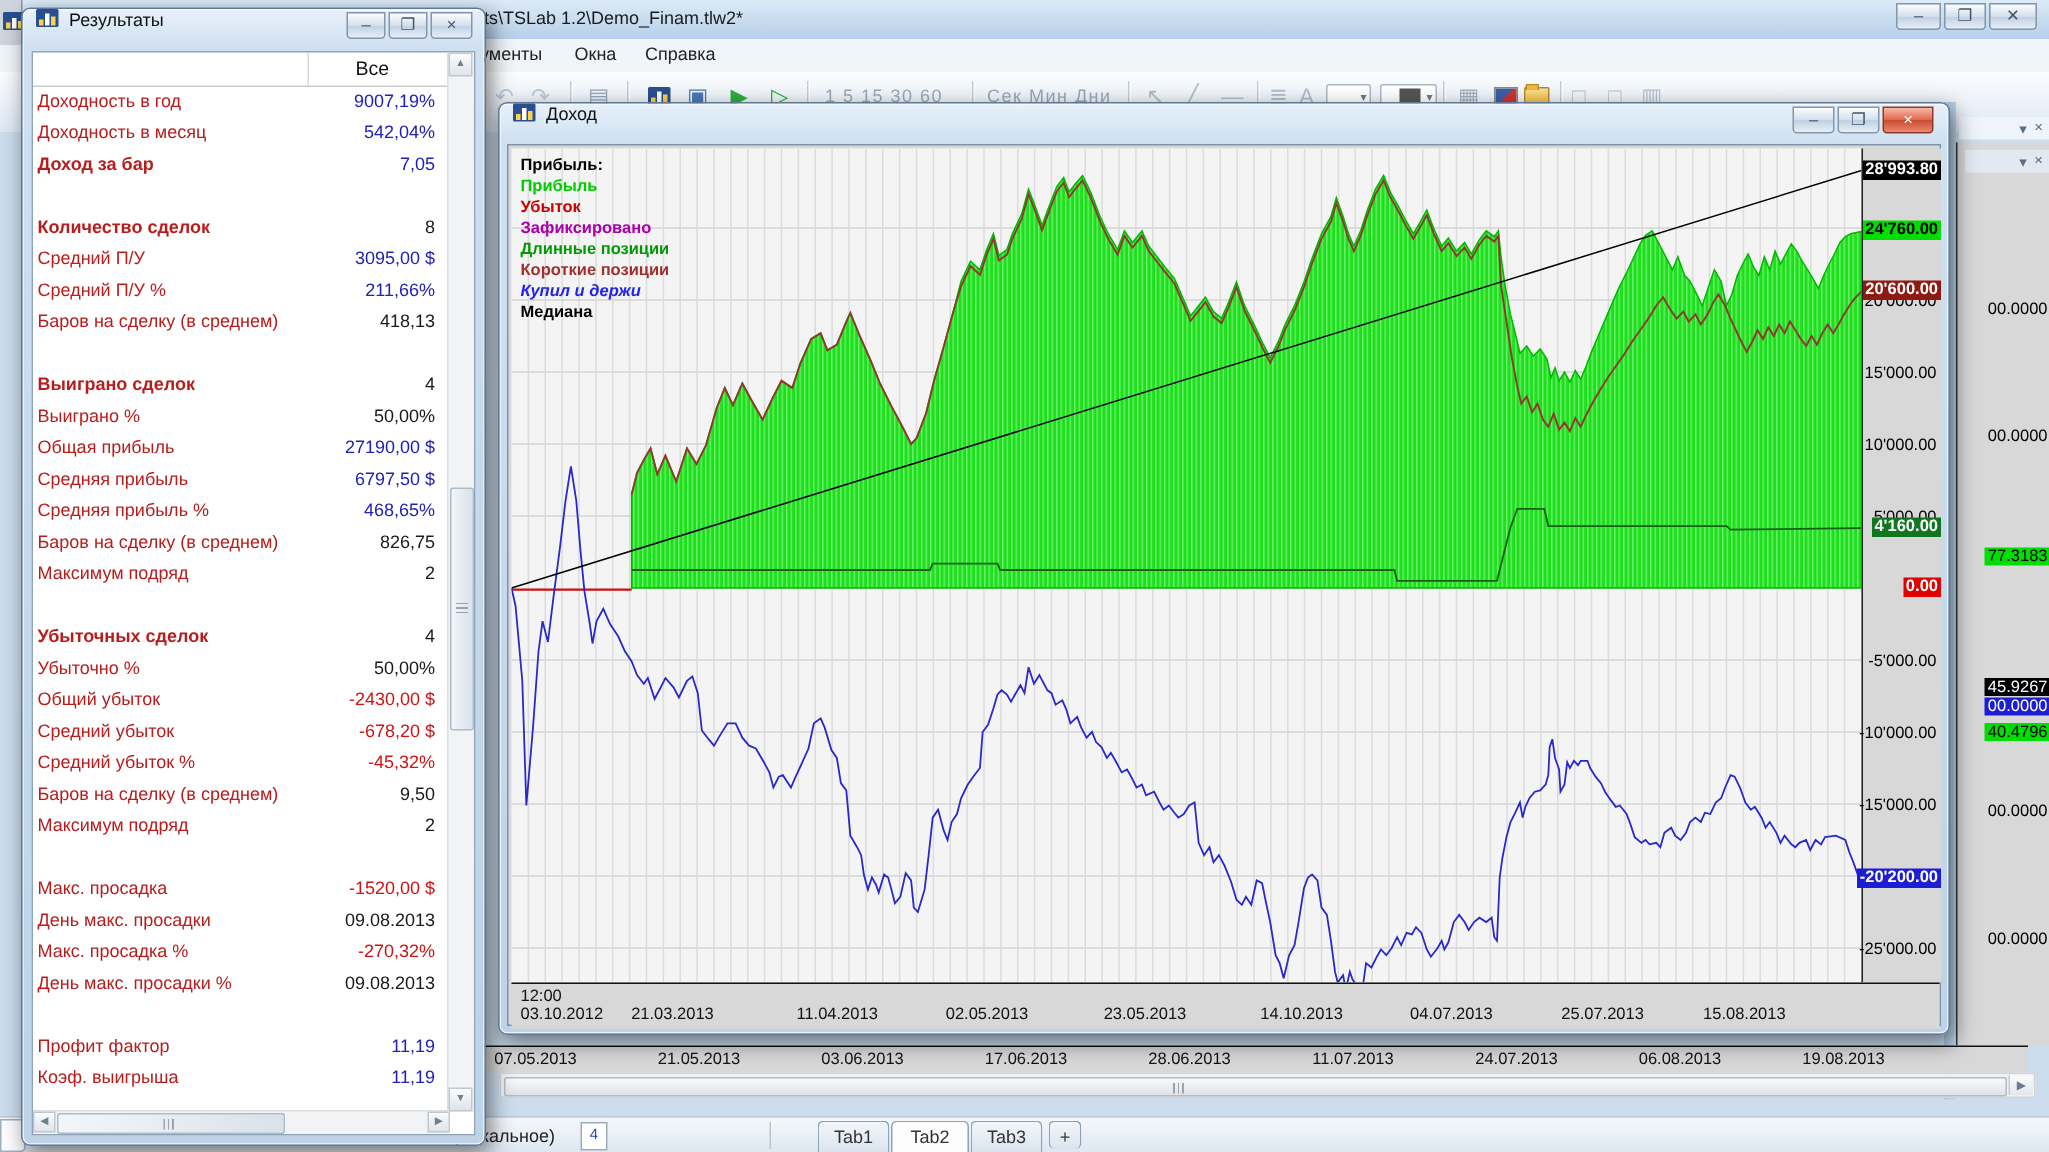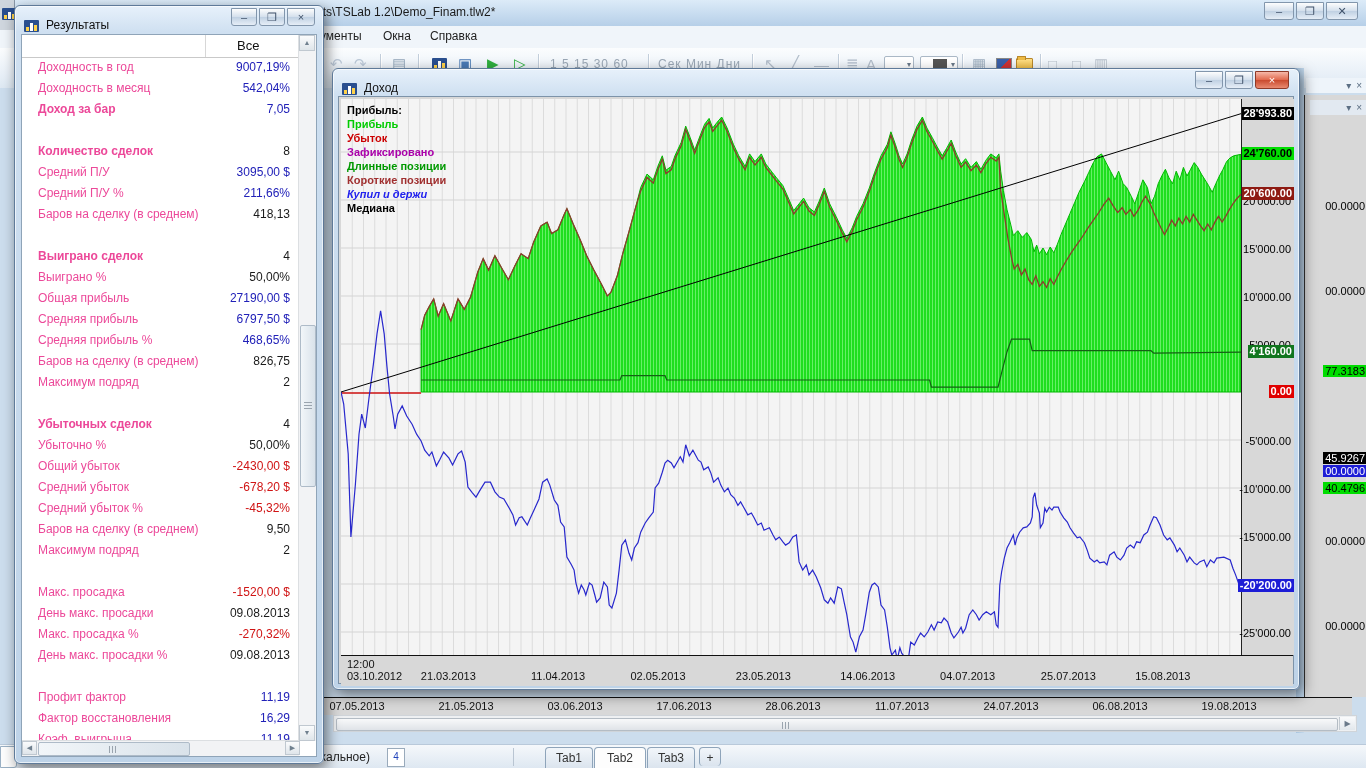--- a/index.html
+++ b/index.html
@@ -44,32 +44,32 @@
   #status-text{left:302px;top:5px;font-size:12px;color:#222;}
   #status-book{left:387px;top:3px;width:16px;height:17px;background:#fff;border:1px solid #9ab;font-size:10px;color:#2244bb;text-align:center;line-height:16px;}
   #status-sep{left:513px;top:3px;width:1px;height:18px;background:#b9c5d2;}
   .tab{position:absolute;top:2px;height:21px;border:1px solid #8ea4ba;border-bottom:none;border-radius:4px 4px 0 0;background:linear-gradient(#f2f6fa,#dbe4ee);font-size:12px;color:#333;text-align:center;line-height:20px;box-sizing:border-box;}
   .tab.active{background:#fdfdfd;font-weight:normal;z-index:2;height:23px;}
   #corner-frag{left:0;top:0;width:14px;height:30px;background:#cfd6de;border-right:1px solid #8896a6;}
   #corner-icon{left:2px;top:8px;}
   #bl-frag{left:0;top:746px;width:15px;height:20px;background:#fdfdfd;border:1px solid #9ab0c4;border-radius:0 3px 3px 0;}
   
   .aero{position:absolute;border:1px solid #5f7a99;border-radius:6px;background:linear-gradient(#e7f1fb,#cfe0f1 26px,#bed3e8);box-shadow:3px 5px 14px rgba(0,0,0,.5), inset 0 0 0 1px rgba(255,255,255,.65);}
-  .titlebar{position:absolute;left:0;top:0;right:0;height:26px;display:flex;align-items:flex-end;}
+  .titlebar{position:absolute;left:0;top:0;right:0;height:26px;display:flex;align-items:flex-start;}
   .title-text{font-size:12px;color:#111;margin-left:7px;}
   .title-icon{margin-left:9px;}
   .tbtns{position:absolute;top:0px;display:flex;}
   
   #results-content{position:absolute;left:6px;top:28px;right:6px;bottom:6px;background:#fff;border:1px solid #8fa4b8;}
   #res-header{position:absolute;left:0;top:0;right:17px;height:22px;border-bottom:1px solid #c9c9c9;}
   #res-header .hcell{position:absolute;top:3px;font-size:13px;color:#111;}
   #res-vline1{position:absolute;left:183px;top:0;width:1px;height:22px;background:#d7d7d7;}
   #res-rows{position:absolute;left:0;top:22px;right:17px;bottom:15px;overflow:hidden;}
   .rrow{position:relative;height:21px;}
-  .rlabel{position:absolute;left:16px;top:3px;font-size:12px;color:#ec4899;white-space:nowrap;}
+  .rlabel{position:absolute;left:3px;top:3px;font-size:12px;color:#b91c1c;white-space:nowrap;}
   .rvalue{position:absolute;right:9px;top:3px;font-size:12px;color:#1a1a1a;}
   .c-blue{color:#2121b8;} .c-red{color:#d01414;}
   .bold{font-weight:bold;}
   .vscroll{position:absolute;right:0;top:0;width:17px;bottom:15px;background:#f2f3f5;border-left:1px solid #dcdfe2;}
   .sbtn{position:absolute;left:0;width:16px;height:16px;background:linear-gradient(#fafbfc,#dfe5ea);border:1px solid #c0c8d0;box-sizing:border-box;color:#70808f;font-size:7px;text-align:center;line-height:14px;}
   .sthumb{position:absolute;left:1px;width:14px;background:linear-gradient(90deg,#f2f6f9,#d9e2ea);border:1px solid #aebbc8;border-radius:2px;}
   .sgrip{position:absolute;left:3px;width:8px;height:7px;background:repeating-linear-gradient(#9aa4ae 0 1px,transparent 1px 3px);}
   .hscroll{position:absolute;left:0;right:17px;bottom:0;height:15px;background:#f2f3f5;border-top:1px solid #dcdfe2;}
   
   #chart-client{position:absolute;left:5px;top:27px;right:5px;bottom:5px;background:#d8d8d8;border:1px solid #7d93a9;}
@@ -327,24 +327,20 @@
             <span class="rvalue c-red">-270,32%</span>
           </div>
           <div class="rrow">
             <span class="rlabel">День макс. просадки %</span>
             <span class="rvalue">09.08.2013</span>
           </div>
           <div class="rrow"></div>
           <div class="rrow">
             <span class="rlabel">Профит фактор</span>
             <span class="rvalue c-blue">11,19</span>
-          </div>
-          <div class="rrow">
-            <span class="rlabel">Фактор восстановления</span>
-            <span class="rvalue c-blue">16,29</span>
           </div>
           <div class="rrow">
             <span class="rlabel">Коэф. выигрыша</span>
             <span class="rvalue c-blue">11,19</span>
           </div>
         </div>
       <div class="vscroll">
         <div class="sbtn" style="top:0" id="rs-up">▲</div>
         <div class="sthumb" style="top:290px;height:160px;">
             <div class="sgrip" style="top:76px;"></div>
@@ -510,21 +506,21 @@
         </div>
       <div id="chart-xaxis">
         <div id="xtick-first">
             <div>12:00</div>
             <div>03.10.2012</div>
           </div>
       <span class="xtick" style="left: 107.3px;">21.03.2013</span>
           <span class="xtick" style="left: 217.1px;">11.04.2013</span>
           <span class="xtick" style="left: 317px;">02.05.2013</span>
           <span class="xtick" style="left: 422.3px;">23.05.2013</span>
-          <span class="xtick" style="left: 526.7px;">14.06.2013</span>
+          <span class="xtick" style="left: 526.7px;">14.10.2013</span>
           <span class="xtick" style="left: 626.6px;">04.07.2013</span>
           <span class="xtick" style="left: 727.4px;">25.07.2013</span>
           <span class="xtick" style="left: 821.9px;">15.08.2013</span>
         </div>
     </div>
   </div>
 
 </div>
 
 </body></html>

